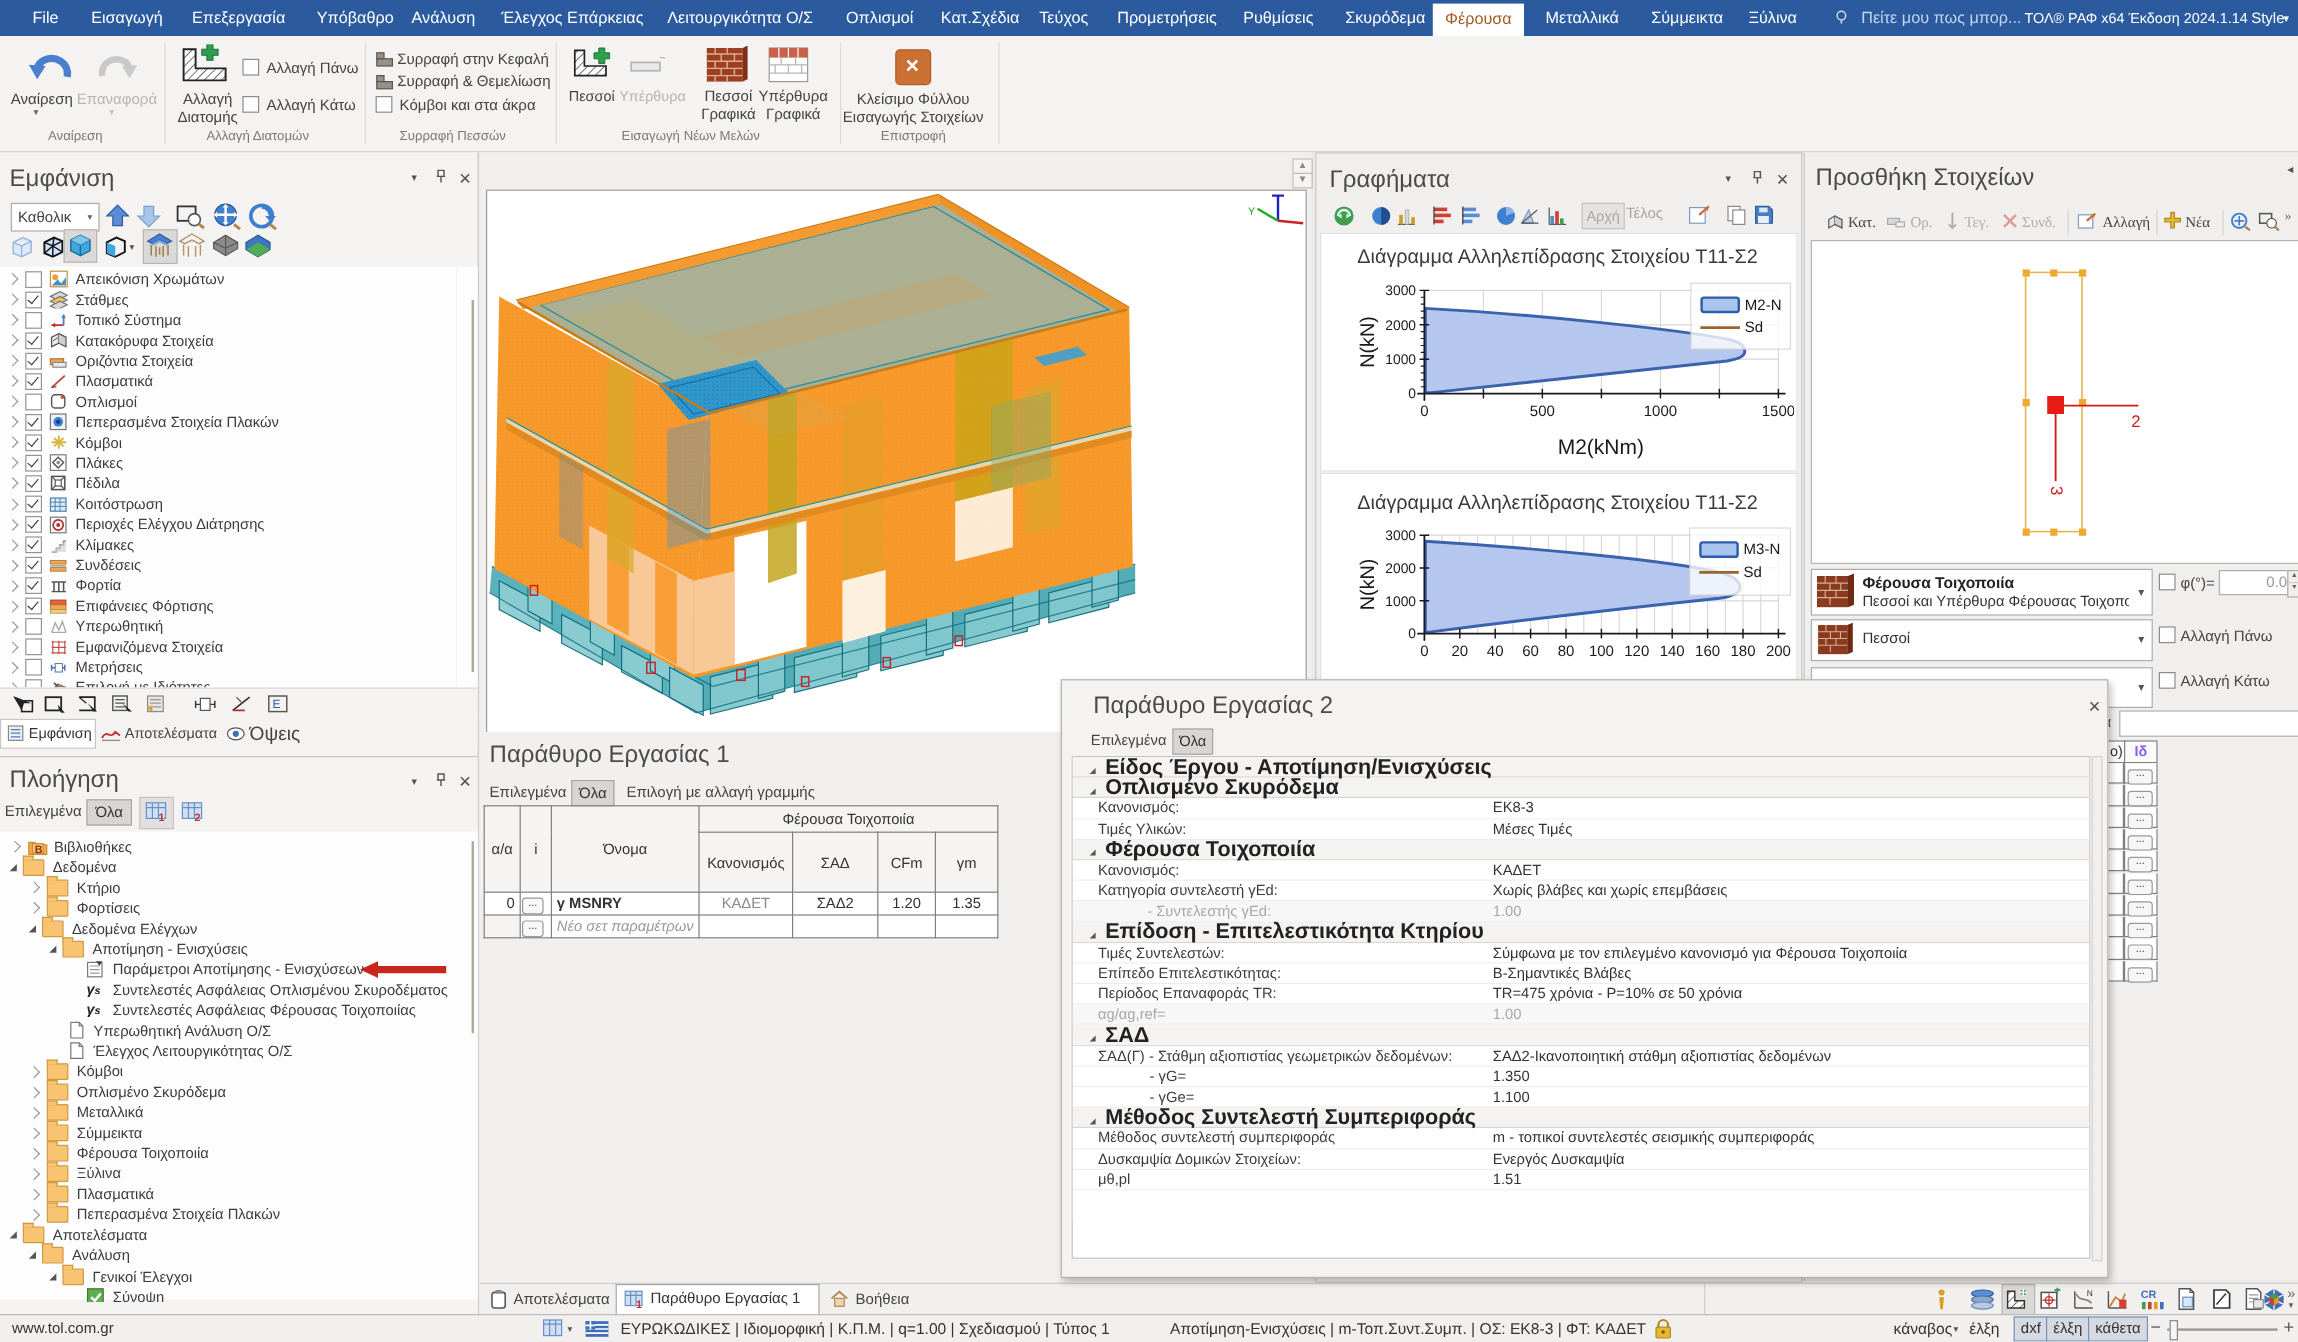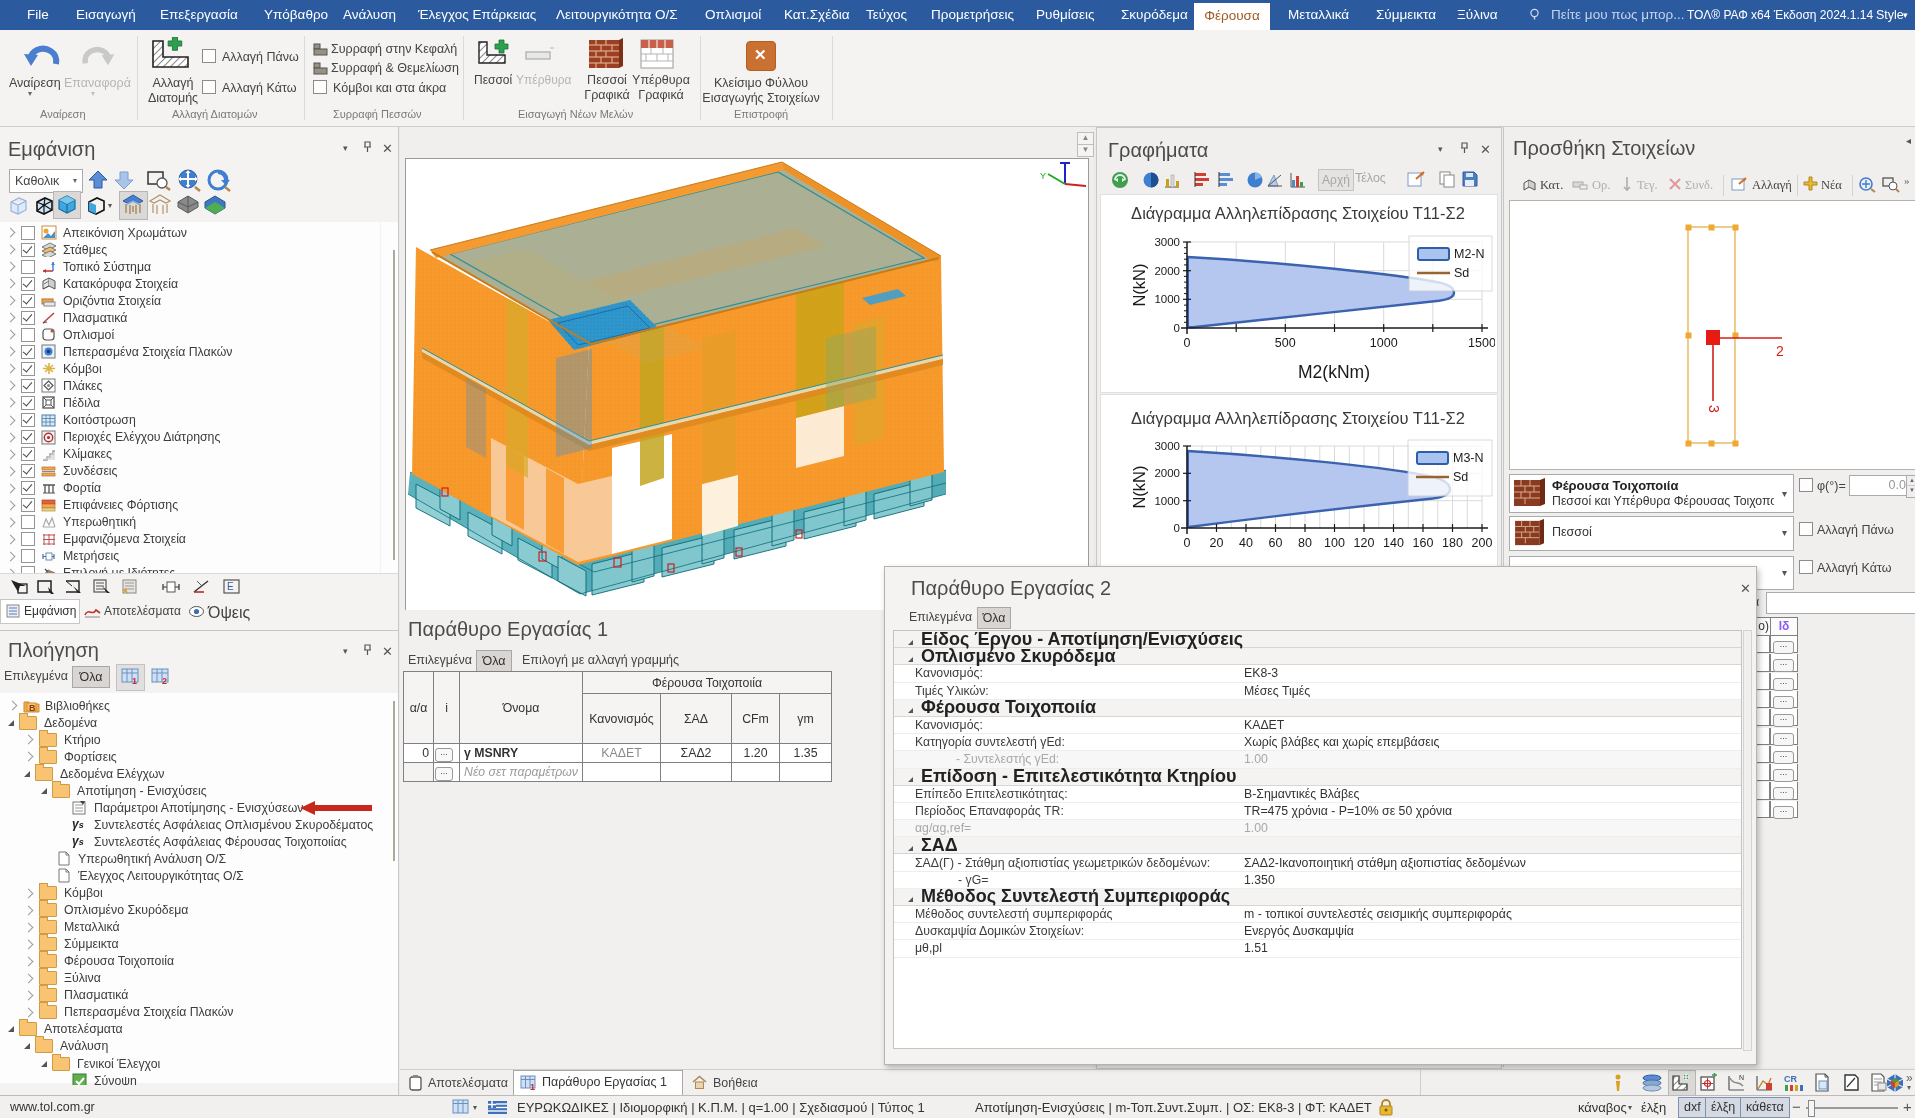--- a/index.html
+++ b/index.html
@@ -1416,20 +1416,24 @@
         <div class="val">Χωρίς βλάβες και χωρίς επεμβάσεις</div>
       </div>
     <div class="prow gray" style="background:#f7f7f7;">
         <div class="lab" style="padding-left:62px;">- Συντελεστής γEd:</div>
         <div class="val">1.00</div>
       </div>
     <div class="prow sect">
         <div class="lab"><span style="display:inline-block;width:0;height:0;border-left:5px solid transparent;border-bottom:5px solid #555;margin-right:8px;"></span>Επίδοση - Επιτελεστικότητα Κτηρίου</div>
       </div>
     <div class="prow">
+        <div class="lab">Τιμές Συντελεστών:</div>
+        <div class="val">Σύμφωνα με τον επιλεγμένο κανονισμό για Φέρουσα Τοιχοποιία</div>
+      </div>
+    <div class="prow">
         <div class="lab">Επίπεδο Επιτελεστικότητας:</div>
         <div class="val">Β-Σημαντικές Βλάβες</div>
       </div>
     <div class="prow">
         <div class="lab">Περίοδος Επαναφοράς TR:</div>
         <div class="val">TR=475 χρόνια - P=10% σε 50 χρόνια</div>
       </div>
     <div class="prow gray" style="background:#f7f7f7;">
         <div class="lab">αg/αg,ref=</div>
         <div class="val">1.00</div>
@@ -1438,20 +1442,24 @@
         <div class="lab"><span style="display:inline-block;width:0;height:0;border-left:5px solid transparent;border-bottom:5px solid #555;margin-right:8px;"></span>ΣΑΔ</div>
       </div>
     <div class="prow">
         <div class="lab">ΣΑΔ(Γ) - Στάθμη αξιοπιστίας γεωμετρικών δεδομένων:</div>
         <div class="val">ΣΑΔ2-Ικανοποιητική στάθμη αξιοπιστίας δεδομένων</div>
       </div>
     <div class="prow">
         <div class="lab" style="padding-left:64px;">- γG=</div>
         <div class="val">1.350</div>
       </div>
+    <div class="prow">
+        <div class="lab" style="padding-left:64px;">- γGe=</div>
+        <div class="val">1.100</div>
+      </div>
     <div class="prow sect">
         <div class="lab"><span style="display:inline-block;width:0;height:0;border-left:5px solid transparent;border-bottom:5px solid #555;margin-right:8px;"></span>Μέθοδος Συντελεστή Συμπεριφοράς</div>
       </div>
     <div class="prow">
         <div class="lab">Μέθοδος συντελεστή συμπεριφοράς</div>
         <div class="val">m - τοπικοί συντελεστές σεισμικής συμπεριφοράς</div>
       </div>
     <div class="prow">
         <div class="lab">Δυσκαμψία Δομικών Στοιχείων:</div>
         <div class="val">Ενεργός Δυσκαμψία</div>

